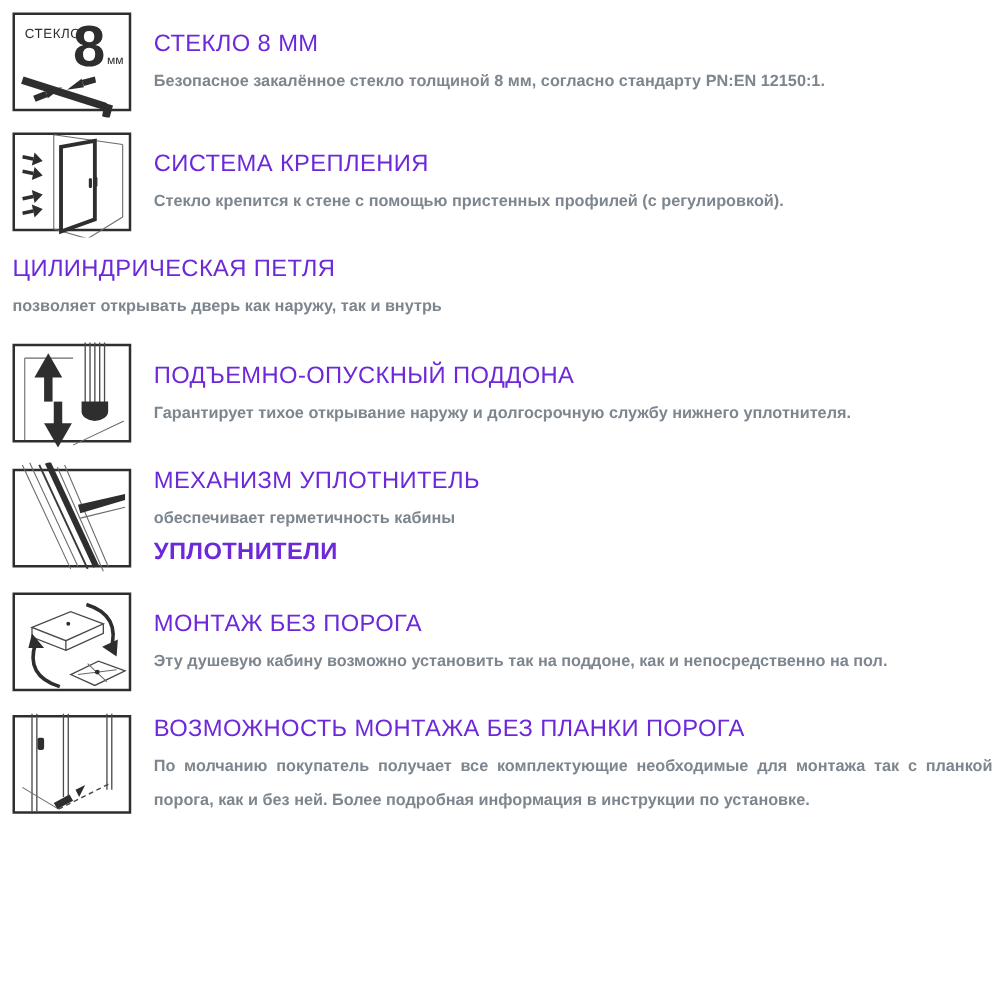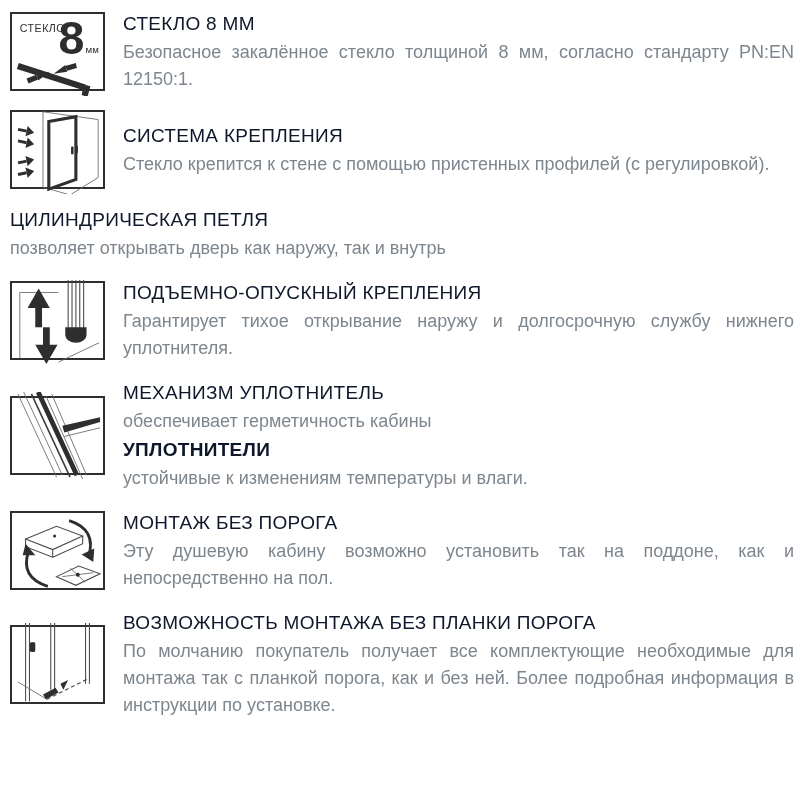--- a/index.html
+++ b/index.html
@@ -22,28 +22,28 @@
     background: #ffffff;
     display: flex;
     align-items: center;
     justify-content: center;
   }
   .icon-box svg { width: 88px; height: 88px; display: block; }
   .txt { flex: 1 1 auto; max-width: 676px; }
   .hd {
     font-size: 19px;
     font-weight: 400;
-    color: #0f172a;
+    color: #6d28d9;
     letter-spacing: 0.3px;
     line-height: 27px;
     margin: 0 0 2px 0;
   }
   .bd {
-    font-size: 18px;
-    font-weight: 400;
+    font-size: 13px;
+    font-weight: 700;
     color: #7d868e;
     line-height: 27px;
     text-align: justify;
   }
   .hd2 { margin-top: 1px; font-weight: bold; }
   .thin  { stroke: #4a4a4a; stroke-width: 1.1; fill: none; }
   .thin2 { stroke: #6a6a6a; stroke-width: 0.9; fill: none; }
   .bold  { stroke: #2e2e2e; stroke-width: 3;   fill: none; }
   .solid { fill: #2e2e2e; stroke: none; }
   .lbl   { fill: #2e2e2e; font-family: "Liberation Sans", sans-serif; }
@@ -119,41 +119,40 @@
         <path class="thin2" d="M6,16 H46 M6,16 V84 M46,88 L88,68"></path>
         <path class="thin" d="M56,3 V56 M60,3 V56 M64,3 V56 M68,3 V58 M72,3 V60"></path>
         <path class="solid" d="M53,52 h22 v8 a11,8 0 0 1 -22,0 z"></path>
         <polygon class="solid" points="14,32 25.5,12 37,32"></polygon>
         <rect class="solid" x="22" y="30" width="7" height="22"></rect>
         <rect class="solid" x="30" y="52" width="7" height="20"></rect>
         <polygon class="solid" points="22,70 33.5,90 45,70"></polygon>
       </svg>
     </div>
     <div class="txt">
-      <h3 class="hd">ПОДЪЕМНО-ОПУСКНЫЙ КРЕПЛЕНИЯ</h3>
+      <h3 class="hd">ПОДЪЕМНО-ОПУСКНЫЙ ПОДДОНА</h3>
       <p class="bd">Гарантирует тихое открывание наружу и долгосрочную службу нижнего уплотнителя.</p>
     </div>
   </div>
 
   <div class="row">
     <div class="icon-box">
       <svg viewBox="0 0 91 91" aria-hidden="true">
         <path class="thin2" d="M4,2 L44,88 M10,0 L50,86"></path>
         <path d="M18,2 L58,88" stroke="#3a3a3a" stroke-width="1.6" fill="none"></path>
         <path d="M25,0 L65,86" stroke="#2e2e2e" stroke-width="5" fill="none"></path>
         <path class="thin2" d="M33,4 L71,90 M39,2 L75,86"></path>
         <polygon class="solid" points="50,35 89,26 89,31 52,42"></polygon>
         <path class="thin2" d="M52,46 L89,37"></path>
       </svg>
     </div>
     <div class="txt">
       <h3 class="hd">МЕХАНИЗМ УПЛОТНИТЕЛЬ</h3>
       <p class="bd">обеспечивает герметичность кабины</p>
       <h3 class="hd hd2">УПЛОТНИТЕЛИ</h3>
-      <p class="bd">устойчивые к изменениям температуры и влаги.</p>
     </div>
   </div>
 
   <div class="row">
     <div class="icon-box">
       <svg viewBox="0 0 91 91" aria-hidden="true">
         <polygon class="thin" points="12,33 44,20 71,30 40,44"></polygon>
         <path class="thin" d="M12,33 V41 L40,52 V44 M40,52 L71,38 V30"></path>
         <circle class="solid" cx="42" cy="30" r="1.6"></circle>
         <path class="bold" d="M57,14 Q86,23 77,52" stroke-width="2.4"></path>

